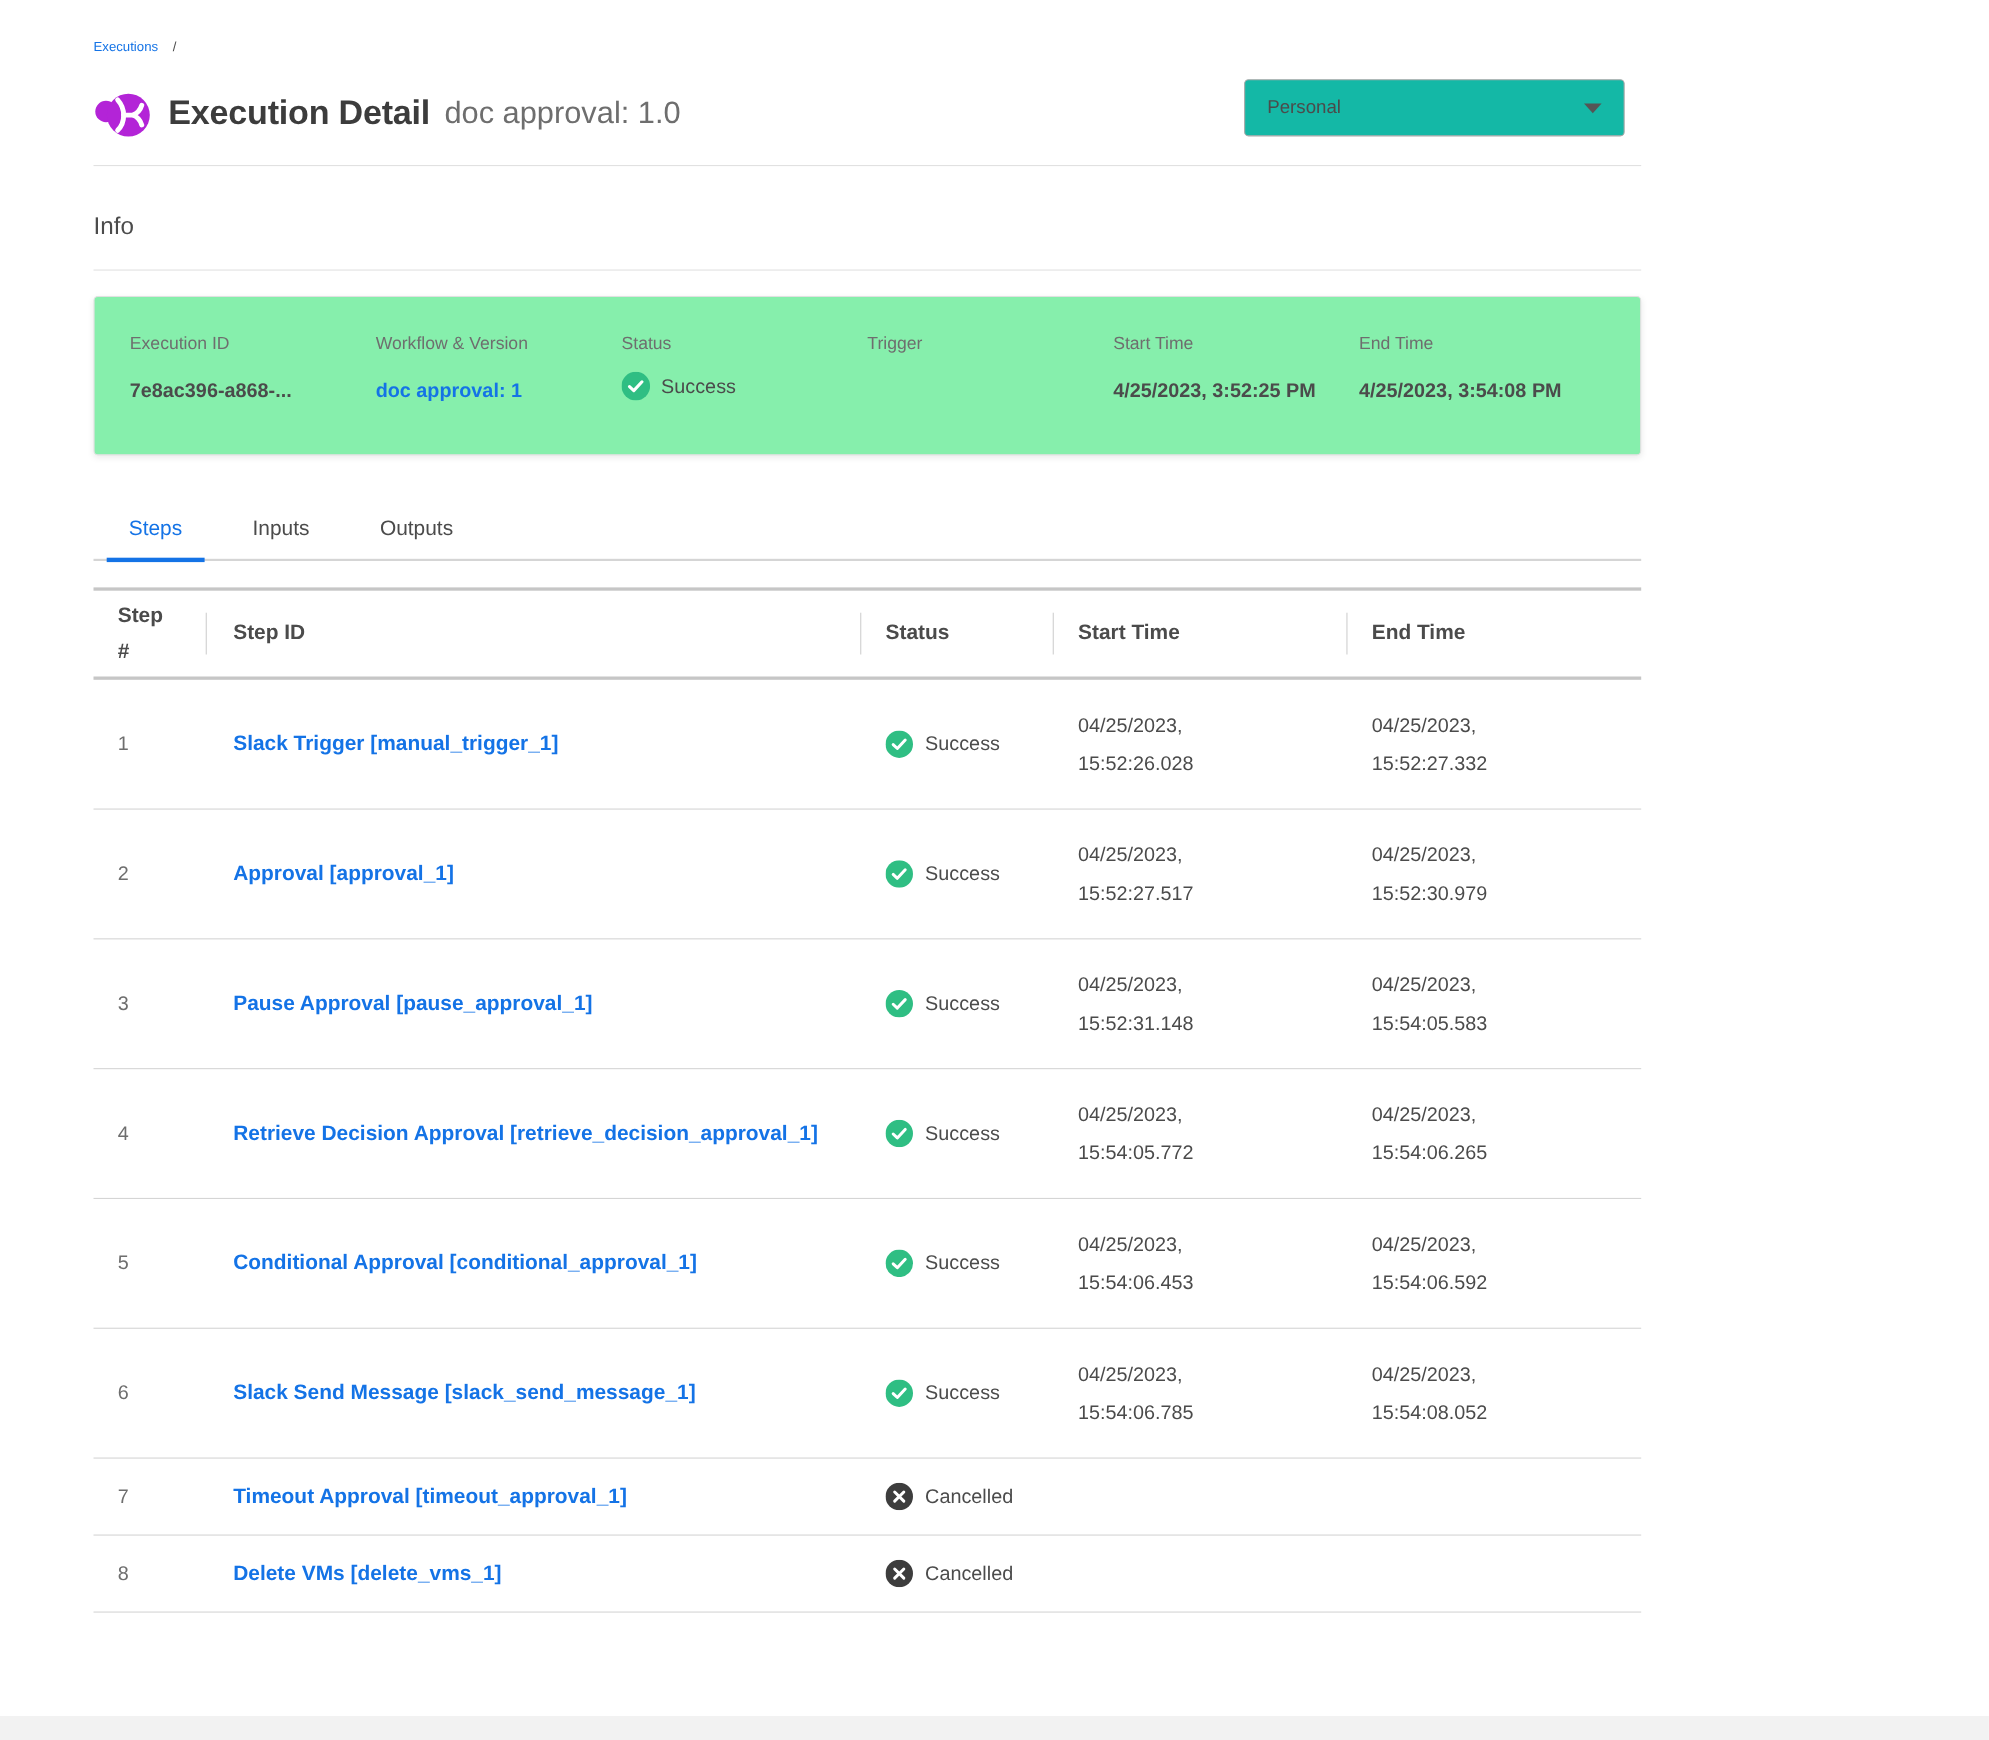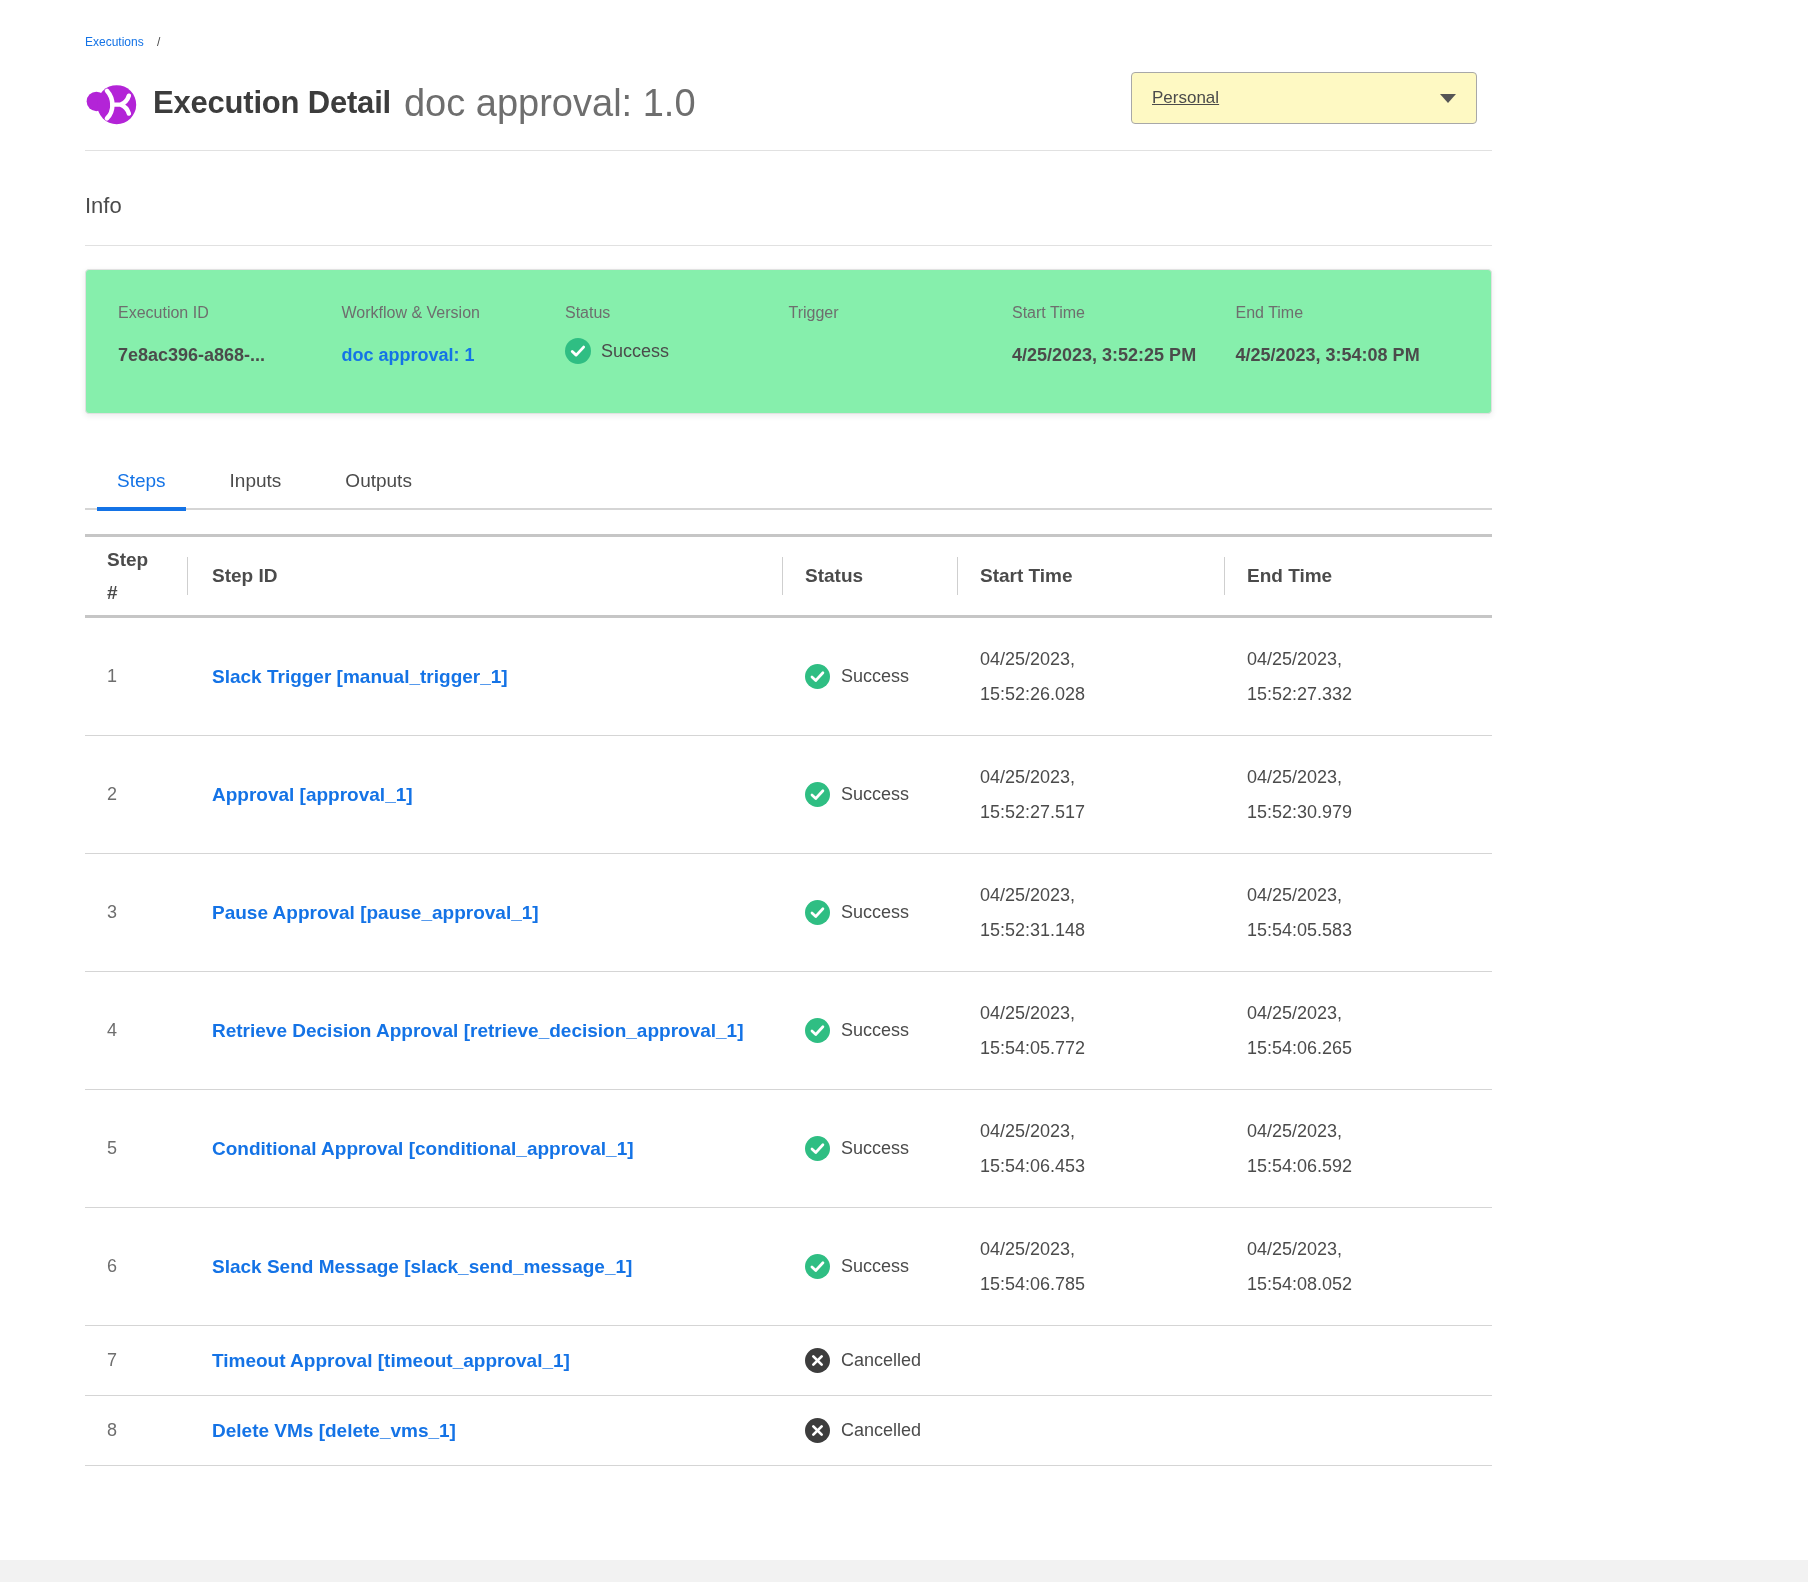--- a/index.html
+++ b/index.html
@@ -21,24 +21,24 @@
 
   
   .breadcrumb{font-size:12px;line-height:24px;}
   .breadcrumb a{color:var(--blue);text-decoration:none;cursor:pointer;}
   .breadcrumb .sep{color:var(--text);margin-left:10px;}
 
   
   .title-row{display:flex;align-items:center;margin-top:22px;height:54px;position:relative;}
   .brand-icon{width:52px;height:52px;flex:0 0 52px;margin-right:16px;}
   .page-title{font-size:31px;font-weight:bold;color:var(--text-dark);letter-spacing:-0.2px;}
-  .page-subtitle{font-size:38px;font-weight:normal;color:var(--text-light);margin-left:13px;}
+  .page-subtitle{font-size:28px;font-weight:normal;color:var(--text-light);margin-left:13px;}
   .workspace-select{position:absolute;right:15px;top:-4px;width:346px;height:52px;
     border:1px solid #a8a8a8;border-radius:4px;display:flex;align-items:center;
-    padding:0 20px;font-size:17px;color:var(--text);cursor:pointer;background:#fef9c3;text-decoration:underline;}
+    padding:0 20px;font-size:17px;color:var(--text);cursor:pointer;background:#14b8a6;}
   .caret{margin-left:auto;width:0;height:0;border-left:8px solid transparent;
     border-right:8px solid transparent;border-top:9px solid #555;}
 
   .divider{height:1px;background:var(--line);width:100%;}
   .div-1{margin-top:20px;}
   .info-heading{margin-top:42px;font-size:22px;color:var(--text);font-weight:normal;}
   .div-2{margin-top:26px;}
 
   
   .info-card{margin-top:23px;border:1px solid var(--line);border-radius:4px;

